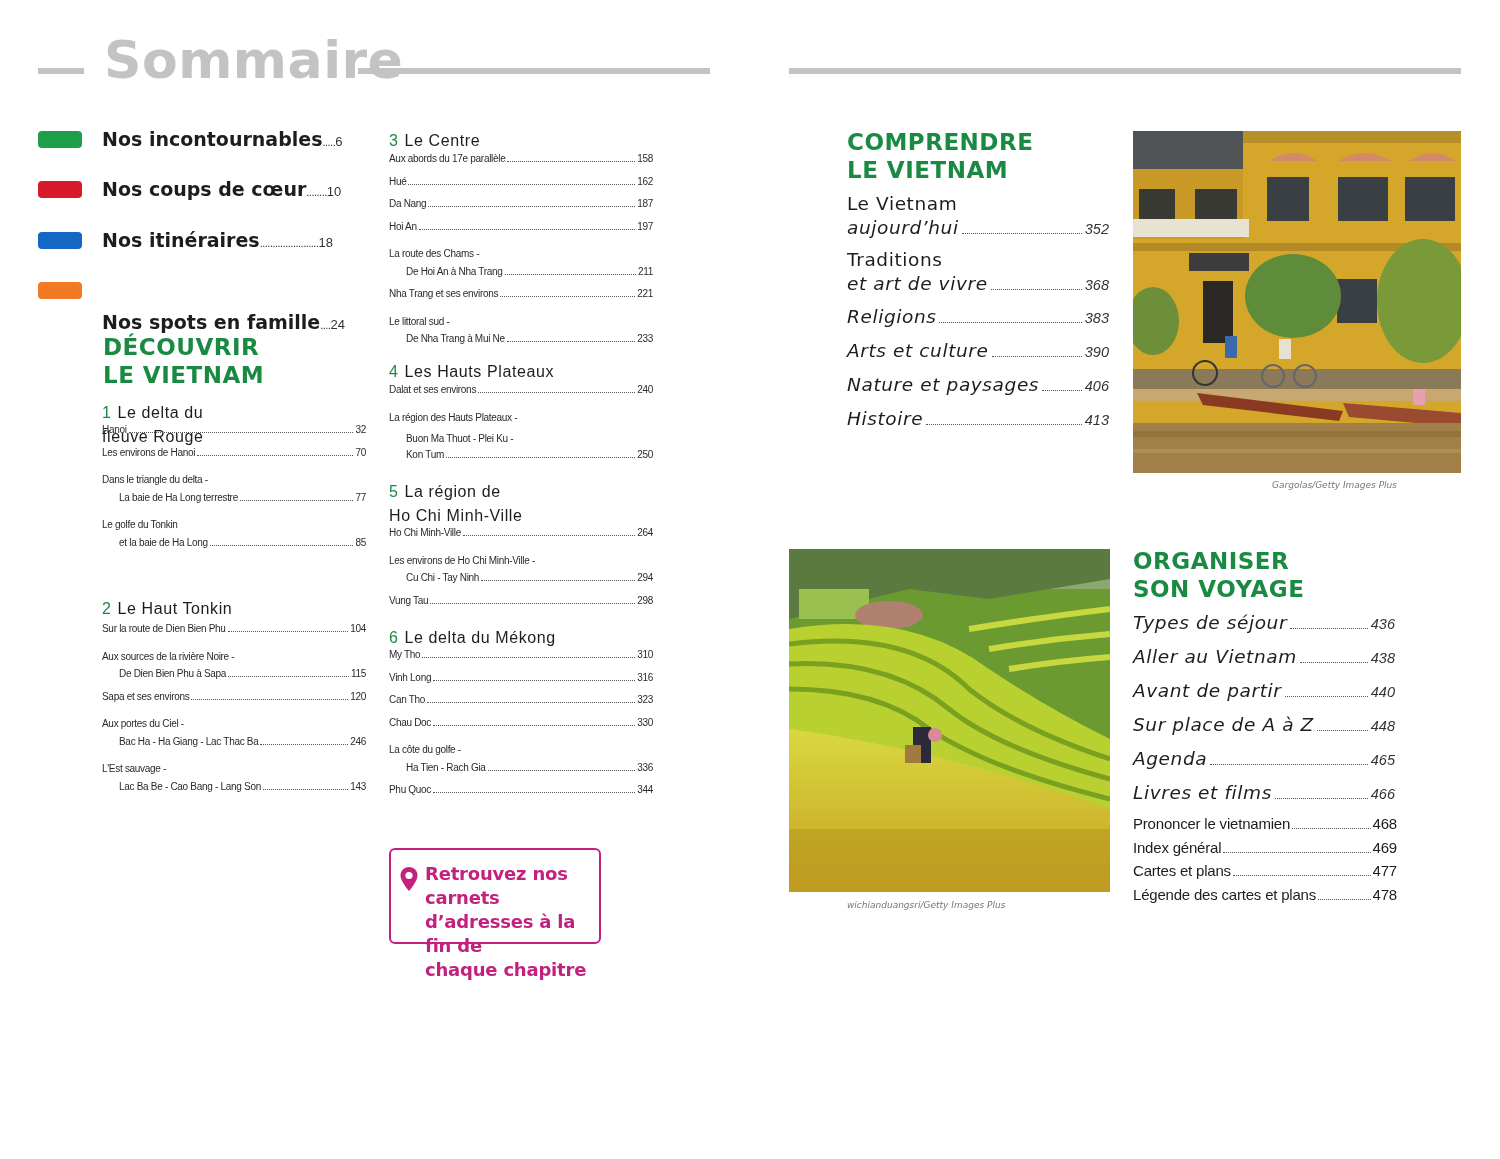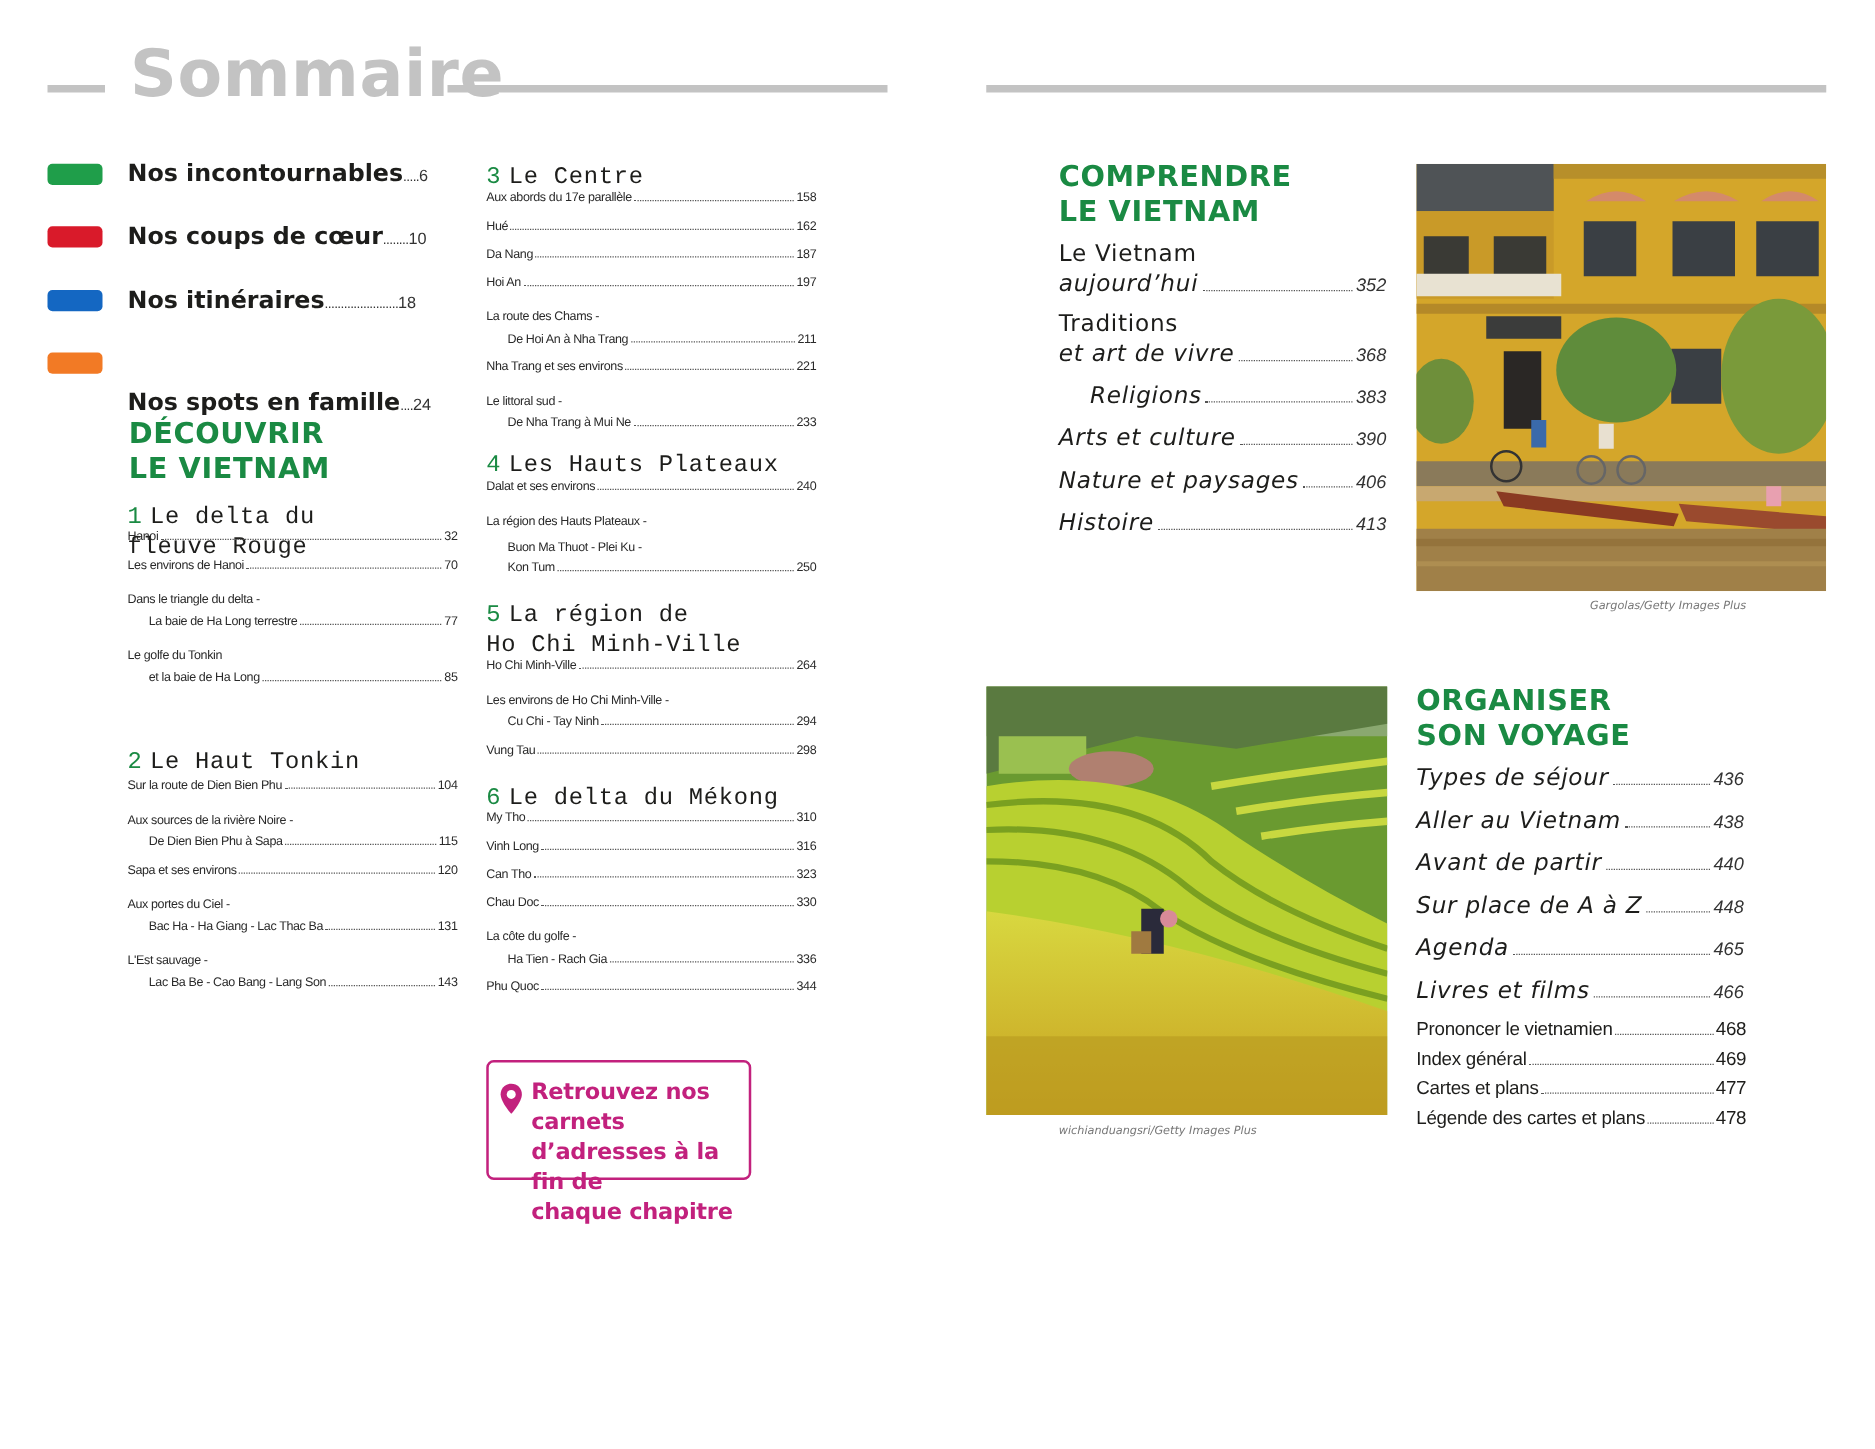--- a/index.html
+++ b/index.html
@@ -8,21 +8,21 @@
   .title { position:absolute; left:104px; top:30px; font-family:"DejaVu Sans", sans-serif; font-weight:bold; font-size:52px; color:#c3c3c3; letter-spacing:0.5px; }
 
   .hl-item { position:absolute; left:38px; display:flex; align-items:center; }
   .swatch { width:44px; height:17px; border-radius:4px; }
   .hl-label { position:absolute; left:64px; white-space:nowrap; font-family:"DejaVu Sans", sans-serif; font-weight:bold; font-size:19px; color:#1d1d1b; }
   .hl-page { font-family:"Liberation Sans", sans-serif; font-weight:normal; font-size:13px; color:#333; }
   .dots-inline { font-family:"Liberation Sans", sans-serif; font-weight:normal; font-size:11px; color:#333; letter-spacing:-0.5px; }
 
   .part-head { position:absolute; font-family:"DejaVu Sans", sans-serif; font-weight:bold; font-size:23px; line-height:28px; color:#1a8a43; letter-spacing:0.5px; }
 
-  .chap { position:absolute; font-family:Liberation Mono, monospace; font-size:19px; line-height:24px; color:#1d1d1b; letter-spacing:0.6px; }
+  .chap { position:absolute; font-family:Liberation Sans, sans-serif; font-size:16px; line-height:24px; color:#1d1d1b; letter-spacing:0.6px; }
   .chap .num { color:#1a8a43; margin-right:6px; }
 
   .toc { position:absolute; width:264px; font-family:"Liberation Sans", sans-serif; font-size:10px; color:#2a2a2a; letter-spacing:-0.3px; }
   .row { display:flex; align-items:baseline; height:22.5px; }
   .row.indent { padding-left:17px; }
   .row .lbl { white-space:nowrap; }
   .row .dots { flex:1; border-bottom:1.5px dotted #555; margin:0 2px 4px 2px; min-width:6px; }
   .row .pg { white-space:nowrap; }
   .cont { white-space:nowrap; height:22.5px; line-height:22.5px; }
 
@@ -128,21 +128,21 @@
     </div>
   <div class="row">
       <span class="lbl">Sapa et ses environs</span>
       <span class="dots"></span>
       <span class="pg">120</span>
     </div>
   <div class="cont">Aux portes du Ciel -</div>
   <div class="row indent">
       <span class="lbl">Bac Ha - Ha Giang - Lac Thac Ba</span>
       <span class="dots"></span>
-      <span class="pg">131</span>
+      <span class="pg">246</span>
     </div>
   <div class="cont">L'Est sauvage -</div>
   <div class="row indent">
       <span class="lbl">Lac Ba Be - Cao Bang - Lang Son</span>
       <span class="dots"></span>
       <span class="pg">143</span>
     </div>
 </div>
 
 <div class="chap" style="left:389px; top:129px;">
@@ -292,21 +292,21 @@
       </div>
   </div>
   <div style="height:57px;">
     <div style="line-height:24px;">Traditions</div>
     <div class="big-row" style="line-height:24px;">
         <span class="lbl">et art de vivre</span>
         <span class="dots"></span>
         <span class="pg">368</span>
       </div>
   </div>
-  <div class="big-row" style="height:34px; line-height:24px;margin-left:25px;">
+  <div class="big-row" style="height:34px; line-height:24px;">
       <span class="lbl">Religions</span>
       <span class="dots"></span>
       <span class="pg">383</span>
     </div>
   <div class="big-row" style="height:34px; line-height:24px;">
       <span class="lbl">Arts et culture</span>
       <span class="dots"></span>
       <span class="pg">390</span>
     </div>
   <div class="big-row" style="height:34px; line-height:24px;">

